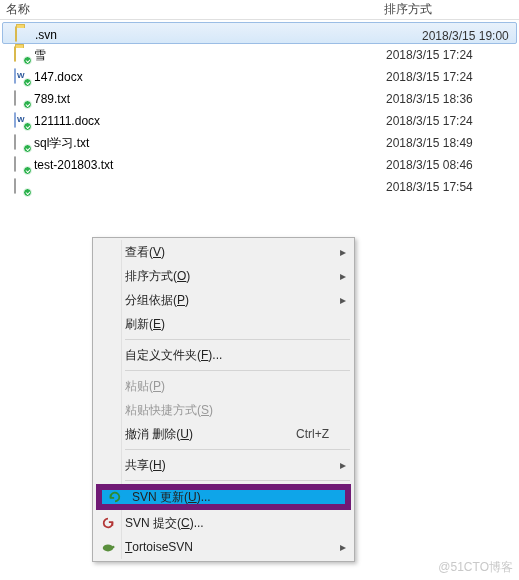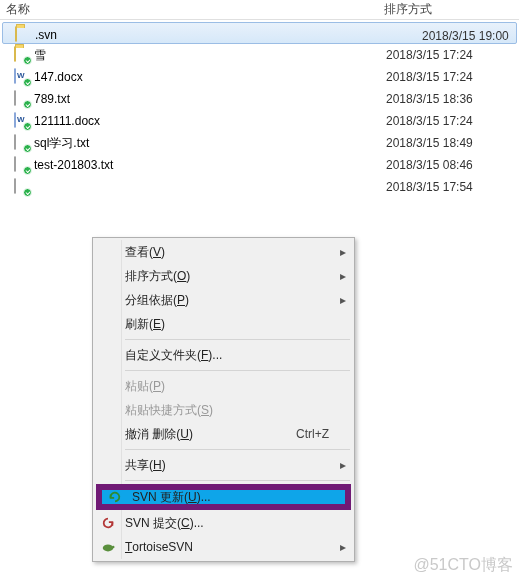--- a/index.html
+++ b/index.html
@@ -27,21 +27,21 @@
     .menu-icon { width:26px; height:100%; display:flex; align-items:center; justify-content:center; }
     .menu-label { flex:1; padding-left:4px; color:#222; white-space:nowrap; }
     .menu-label.disabled, .menu-item.disabled .menu-label { color:#999; }
     .menu-short { width:56px; text-align:left; color:#444; padding-right:4px; }
     .menu-arrow { width:18px; display:flex; align-items:center; justify-content:center; color:#555; }
     .menu-sep { height:1px; background:#d4d4d4; margin:3px 2px 3px 30px; }
     .menu-gutter { position:absolute; top:2px; bottom:2px; left:28px; width:1px; background:#e0e0e0; }
     .menu-item.highlight { border:6px solid #701a75; margin:1px 1px; height:26px; background:#0ea5e9; }
     .svn-ico { width:14px; height:14px; }
     .ud { display:inline-block; text-decoration:underline; }
-    .watermark { position:absolute; right:6px; bottom:4px; color:#c9c9c9; font-size:16px; }
+    .watermark { position:absolute; right:6px; bottom:4px; color:#c9c9c9; font-size:12px; }
   </style>
 </head>
 <body>
 
 <div class="header">
   <div class="h-name">名称</div>
   <div class="h-date">排序方式</div>
 </div>
 
 <div class="selrow">

